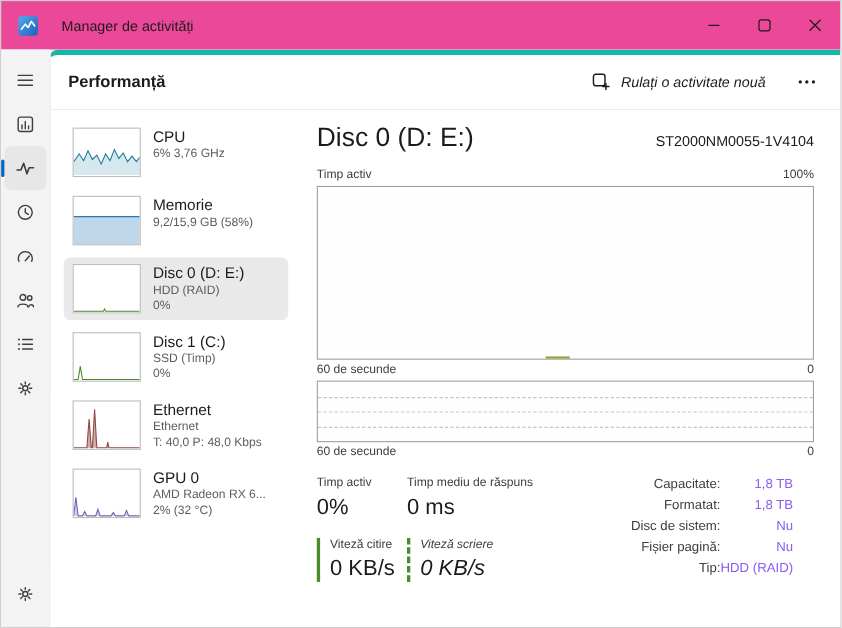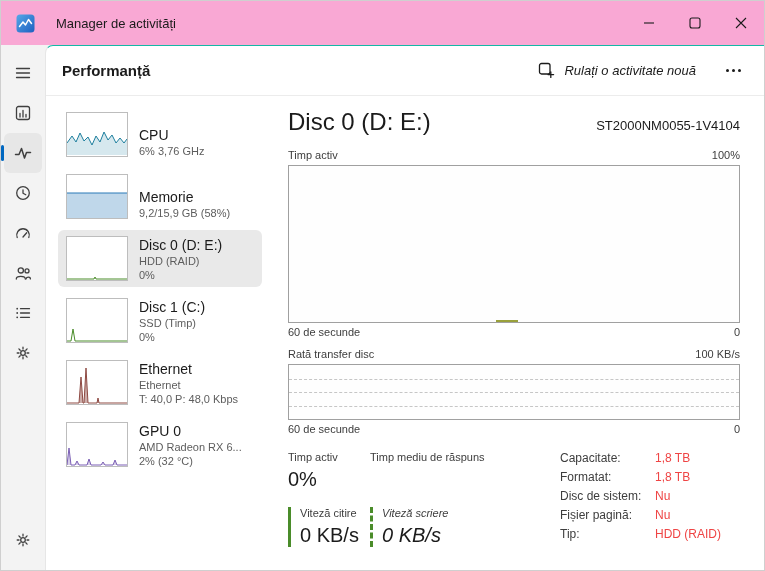--- a/index.html
+++ b/index.html
@@ -4,46 +4,46 @@
 <style>
   * { margin:0; padding:0; box-sizing:border-box; }
   html,body { width:765px; height:571px; }
   body {
     position:relative; overflow:hidden;
     background:#f3f3f3; color:#1b1b1b;
     font-family:"Liberation Sans","DejaVu Sans",sans-serif;
     border:1px solid #cfcfcf;
   }
   
-  .titlebar { position:absolute; top:0; left:0; right:0; height:44px; display:flex; align-items:center; background:#f9a8d4;text-align:center; }
+  .titlebar { position:absolute; top:0; left:0; right:0; height:44px; display:flex; align-items:center; background:#ec4899;text-align:center; }
   .app-icon { margin-left:15px; width:19px; height:19px; flex:0 0 auto; }
   .tb-title { margin-left:21px; font-size:13px; color:#1b1b1b; }
   .win-controls { margin-left:auto; display:flex; height:100%; }
   .win-btn { width:46px; height:44px; display:flex; align-items:center; justify-content:center; color:#1b1b1b; cursor:default; }
   .win-btn svg { stroke:#1b1b1b; }
   
   .sidebar { position:absolute; top:44px; left:0; bottom:0; width:44px; background:#f3f3f3; display:flex; flex-direction:column; align-items:center; padding-top:8px; }
   .side-item { position:relative; width:38px; height:40px; display:flex; align-items:center; justify-content:center; border-radius:6px; margin-bottom:0px; }
   .side-item svg { stroke:#3f3f3f; fill:none; stroke-width:1.3; stroke-linecap:round; stroke-linejoin:round; }
   .side-item.selected { background:#e7e7e7; }
   .side-item.selected::before { content:""; position:absolute; left:-3px; top:12px; width:3px; height:16px; border-radius:2px; background:var(--accent); }
   .side-spacer { flex:1; }
   .side-bottom { margin-bottom:10px; }
   
-  .content { position:absolute; top:44px; left:44px; right:0; bottom:0; background:#ffffff; border-top-left-radius:8px; border-top:1px solid #14b8a6; border-left:1px solid #e6e6e6; display:flex; flex-direction:column; }
+  .content { position:absolute; top:44px; left:44px; right:0; bottom:0; background:#ffffff; border-top-left-radius:8px; border-top:5px solid #14b8a6; border-left:1px solid #e6e6e6; display:flex; flex-direction:column; }
   .header { height:50px; flex:0 0 auto; display:flex; align-items:center; padding:0 14px 0 16px; border-bottom:1px solid #ececec; }
   .page-title { font-size:15px; font-weight:700; }
   .run-task { margin-left:auto; display:flex; align-items:center; gap:9px; font-size:13px; padding:6px 10px; border-radius:4px;font-style:italic; }
   .run-task svg { stroke:#1b1b1b; fill:none; stroke-width:1.3; stroke-linecap:round; }
   .more-btn { margin-left:10px; width:34px; height:30px; display:flex; align-items:center; justify-content:center; gap:3px; border-radius:4px; }
   .dot { width:3px; height:3px; border-radius:50%; background:#1b1b1b; }
   .body { flex:1; display:flex; padding:10px 24px 0 12px; gap:26px; overflow:hidden; }
   
   .perf-list { width:204px; flex:0 0 auto; display:flex; flex-direction:column; gap:5px; }
-  .perf-row { display:flex; align-items:flex-end; gap:11px; padding:6px 8px; border-radius:6px; }
+  .perf-row { display:flex; align-items:flex-start; gap:11px; padding:6px 8px; border-radius:6px; }
   .perf-row.selected { background:#e9e9e9; }
   .thumb { width:62px; height:45px; flex:0 0 auto; border:1px solid #bdbdbd; background:#fff; }
   .thumb svg { display:block; }
   .thumb.cpu { color:var(--cpu-color); }
   .thumb.mem { color:var(--memory-color); }
   .thumb.disk { color:var(--disk-color); }
   .thumb.eth { color:var(--ethernet-color); }
   .thumb.gpu { color:var(--gpu-color); }
   .perf-texts { min-width:0; }
   .perf-name { font-size:14px; color:#1b1b1b; }
@@ -60,23 +60,23 @@
   .chart2 { position:relative; height:56px; margin-top:4px; border:1px solid #a0a0a0; background:#fefefe; }
   .grid-line { position:absolute; left:0; right:0; border-top:1px dashed #c6c6c6; height:0; }
   .g25 { top:25%; } .g50 { top:50%; } .g75 { top:75%; }
   
   .bottom { display:flex; margin-top:16px; }
   .stats-grid { display:grid; grid-template-columns:82px 160px; row-gap:16px; }
   .stat-label { font-size:11px; color:#3d3d3d; white-space:nowrap; }
   .stat-value { font-size:20px; margin-top:5px; }
   .rw { border-left:3px solid var(--disk-color); padding-left:9px; }
   .rw.dashed { border-left-style:dashed;font-style:italic; }
-  .details { margin-left:30px; font-size:12px; display:grid; grid-template-columns:95px auto; row-gap:5px; align-content:start; }
+  .details { margin-left:30px; font-size:12px; display:grid; grid-template-columns:95px auto; row-gap:5px; align-content:start;text-align:right; }
   .detail-label { color:#3d3d3d; }
-  .detail-value { color:#ef4444; }
+  .detail-value { color:#8b5cf6; }
 </style>
 </head>
 <body>
 
 <div class="titlebar">
   <svg class="app-icon" viewBox="0 0 19 19">
     <defs>
         <linearGradient id="tmg" x1="0" y1="0" x2="1" y2="1">
       <stop offset="0" stop-color="#56a8e8"></stop>
           <stop offset="1" stop-color="#1d5fc0"></stop>
@@ -281,42 +281,39 @@
         <span>100%</span>
       </div>
       <div class="chart1">
         <div class="blip"></div>
       </div>
       <div class="axis-row">
         <span>60 de secunde</span>
         <span>0</span>
       </div>
 
-      <div class="chart-label-row" style="margin-top:10px;">
-        <span>Rată transfer disc</span>
-        <span>100 KB/s</span>
-      </div>
       <div class="chart2">
         <div class="grid-line g25"></div>
         <div class="grid-line g50"></div>
         <div class="grid-line g75"></div>
       </div>
       <div class="axis-row">
         <span>60 de secunde</span>
         <span>0</span>
       </div>
 
       <div class="bottom">
         <div class="stats-grid">
           <div class="stat">
             <div class="stat-label">Timp activ</div>
             <div class="stat-value">0%</div>
           </div>
           <div class="stat">
             <div class="stat-label">Timp mediu de răspuns</div>
+            <div class="stat-value">0 ms</div>
           </div>
           <div class="stat rw">
             <div class="stat-label">Viteză citire</div>
             <div class="stat-value">0 KB/s</div>
           </div>
           <div class="stat rw dashed">
             <div class="stat-label">Viteză scriere</div>
             <div class="stat-value">0 KB/s</div>
           </div>
         </div>

